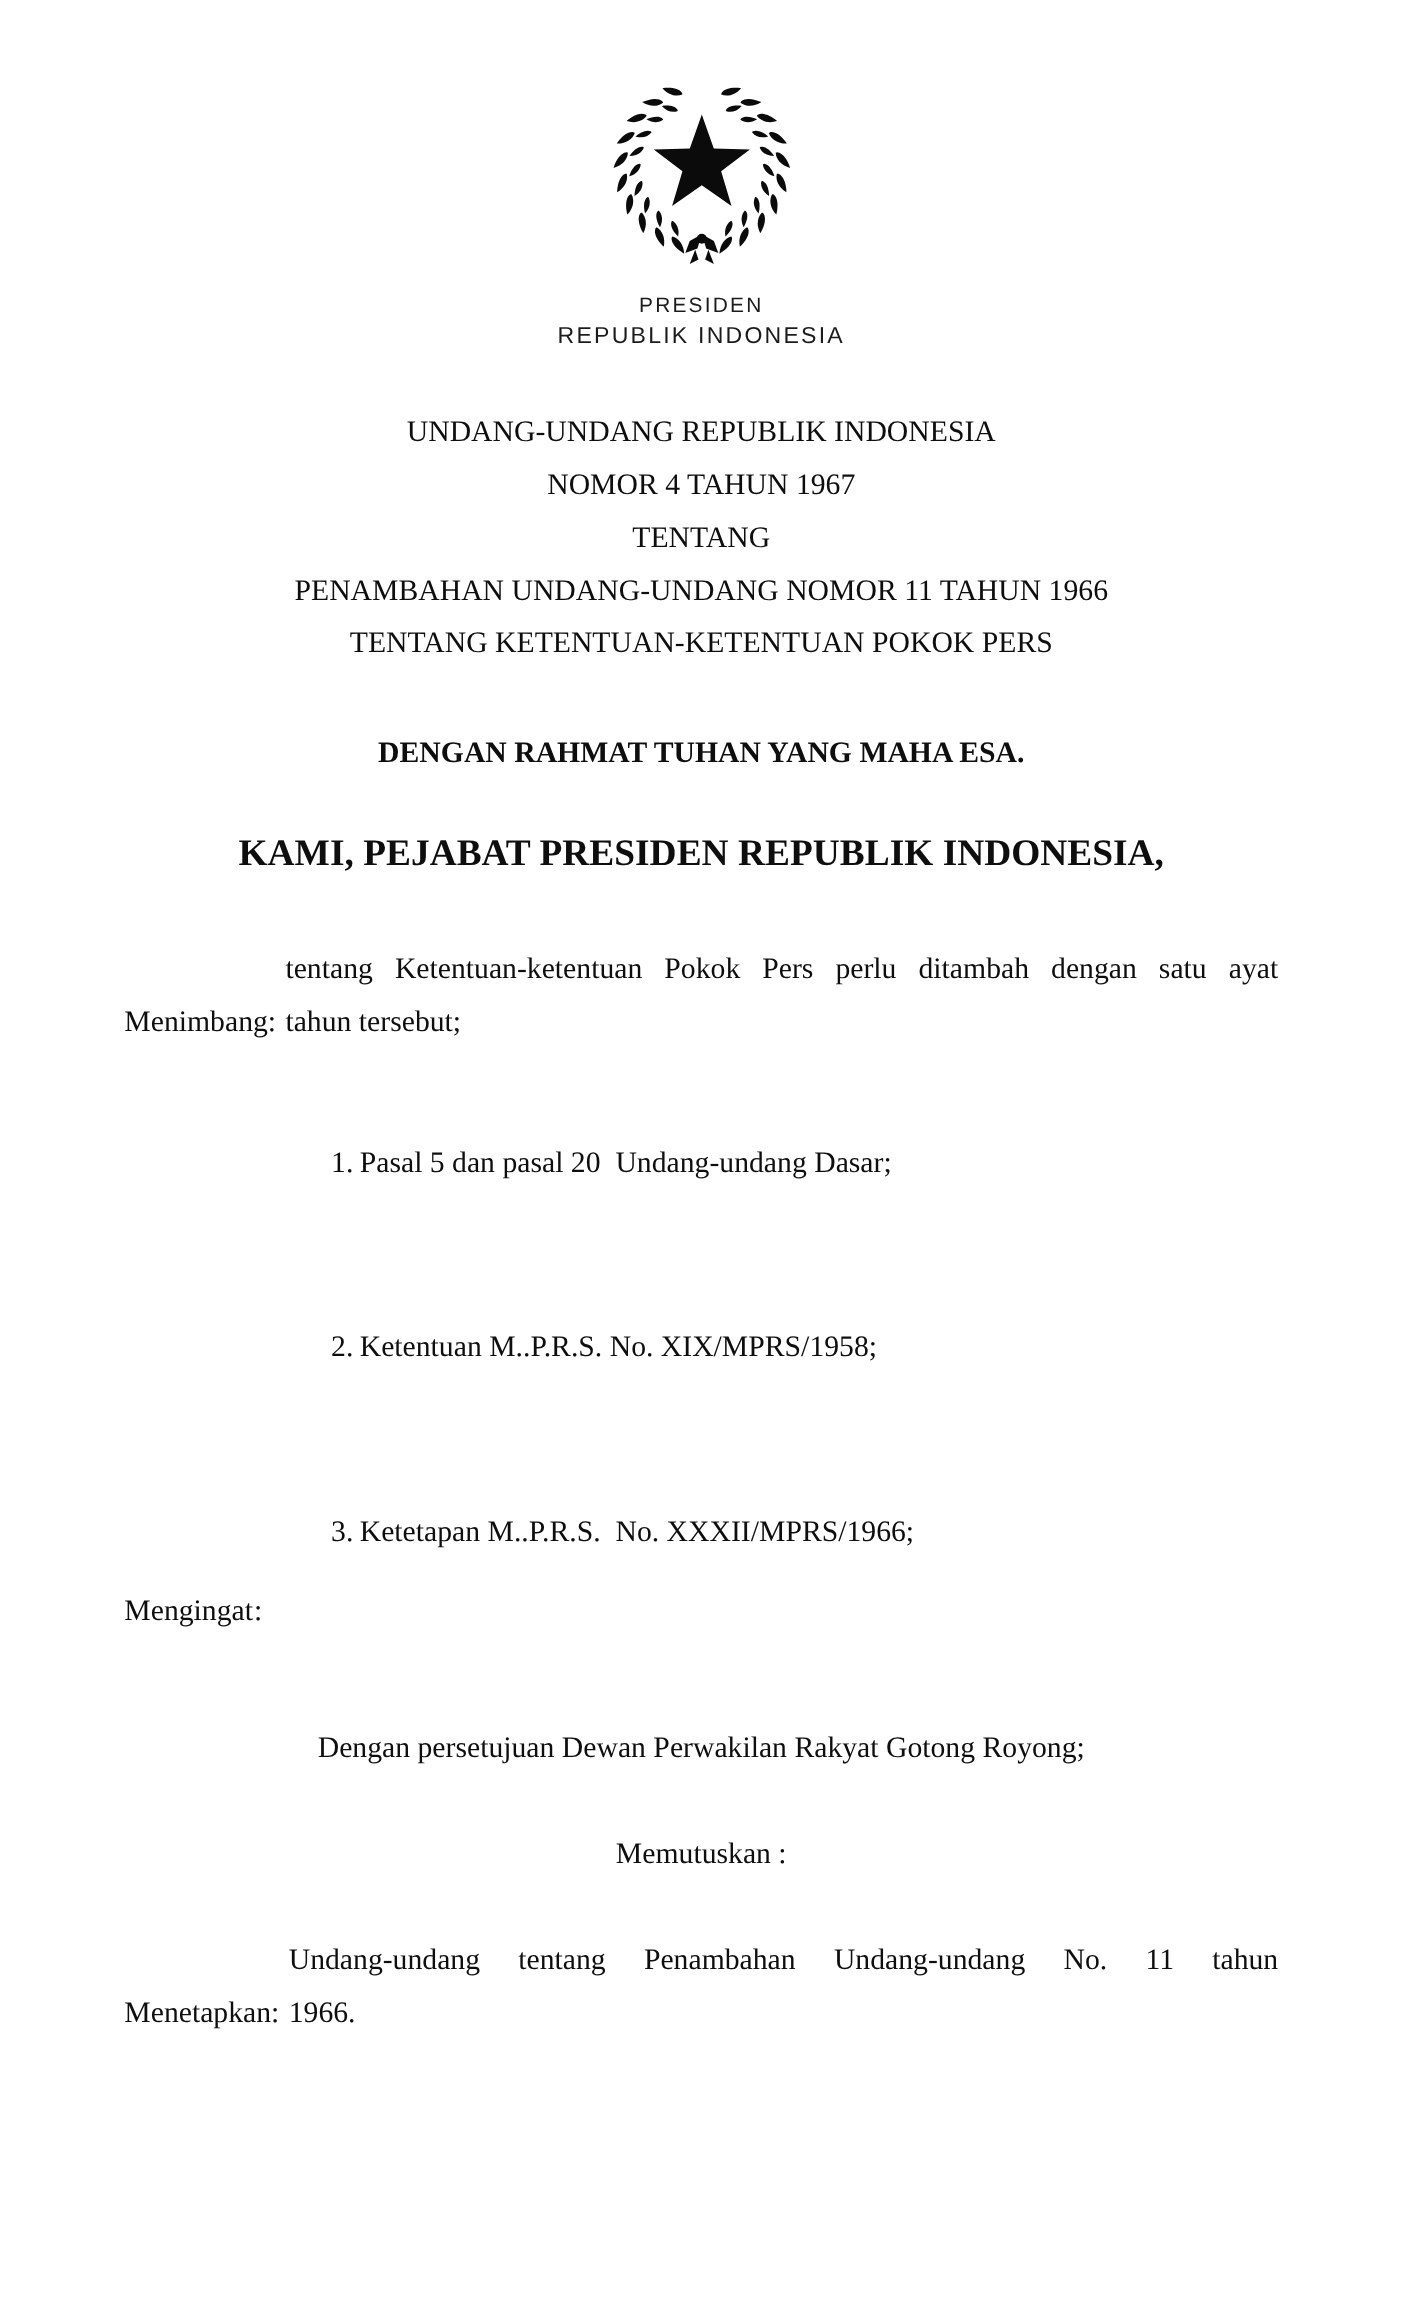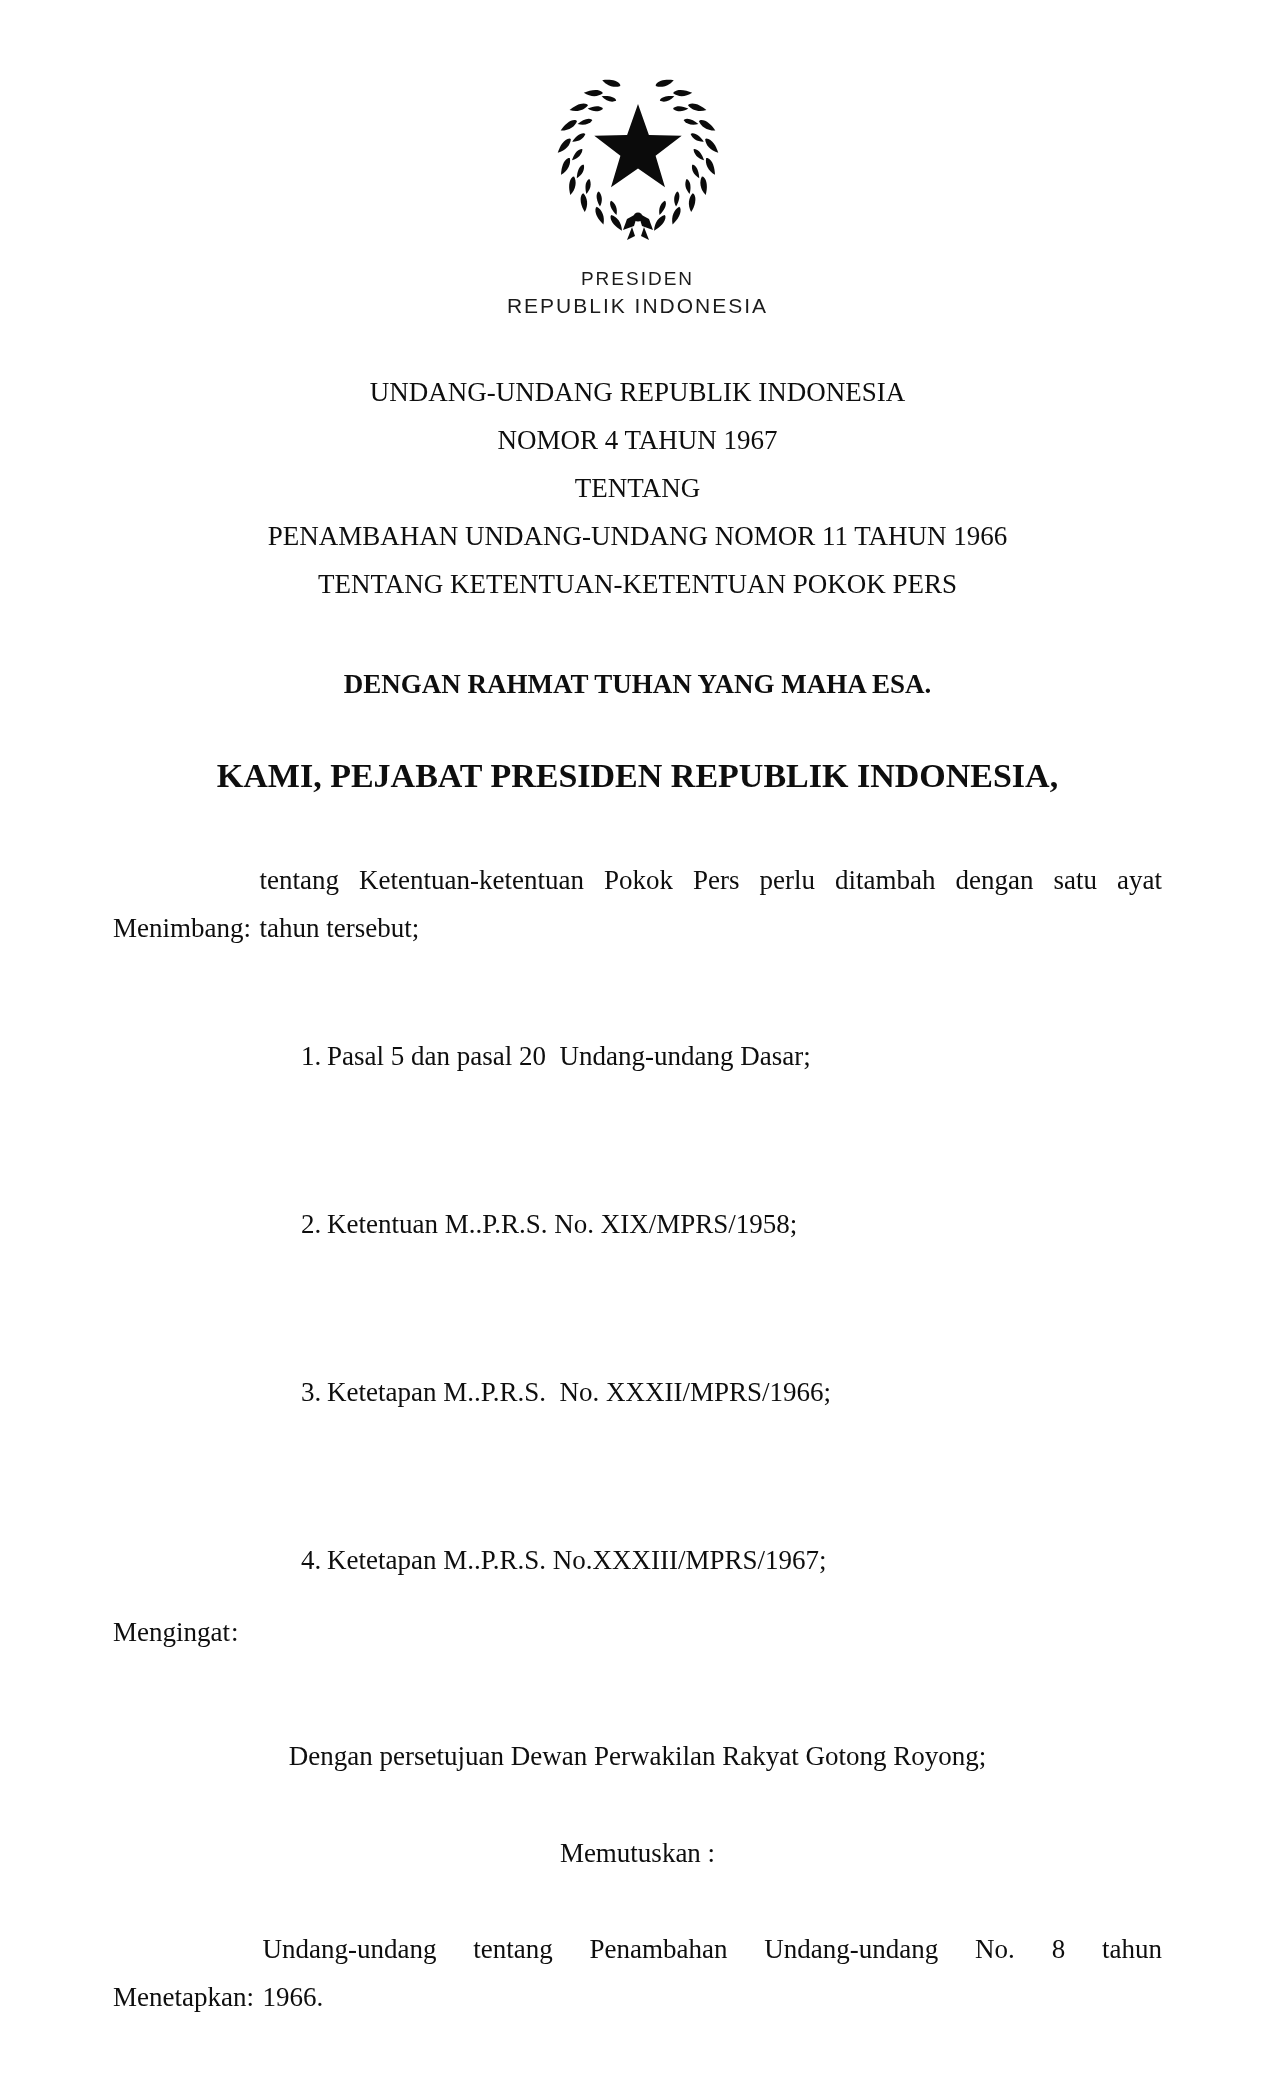--- a/index.html
+++ b/index.html
@@ -116,32 +116,29 @@
     <div class="clause-body">
       <div class="num-item">
         <span class="num">1.</span><span class="itext">Pasal 5 dan pasal 20  Undang-undang Dasar;</span>
       </div>
       <div class="num-item">
         <span class="num">2.</span><span class="itext">Ketentuan M..P.R.S. No. XIX/MPRS/1958;</span>
       </div>
       <div class="num-item">
         <span class="num">3.</span><span class="itext">Ketetapan M..P.R.S.  No. XXXII/MPRS/1966;</span>
       </div>
-      <div class="num-item">
-        <span class="num">4.</span><span class="itext">Ketetapan M..P.R.S. No.XXXIII/MPRS/1967;</span>
-      </div>
     </div>
   </section>
 
   <p class="center approval">Dengan  persetujuan Dewan Perwakilan Rakyat Gotong Royong;</p>
 
   <p class="center decides">Memutuskan :</p>
 
   <section class="clause clause-enacting">
     <div class="clause-label">Menetapkan</div>
     <div class="clause-colon">:</div>
     <div class="clause-body">
-      <div class="jline">Undang-undang tentang Penambahan Undang-undang No. 8 tahun</div>
+      <div class="jline">Undang-undang tentang Penambahan Undang-undang No. 11 tahun</div>
       <div class="jline last">1966.</div>
     </div>
   </section>
 
 </div>
 
 </body></html>

